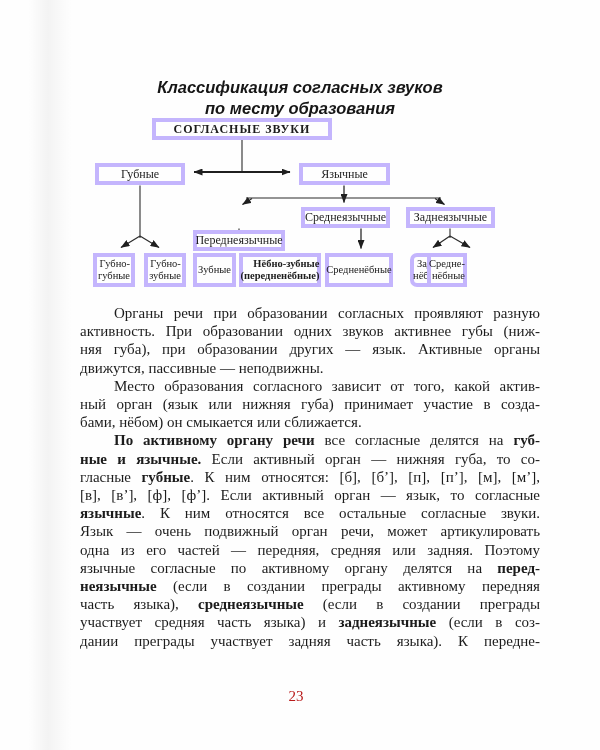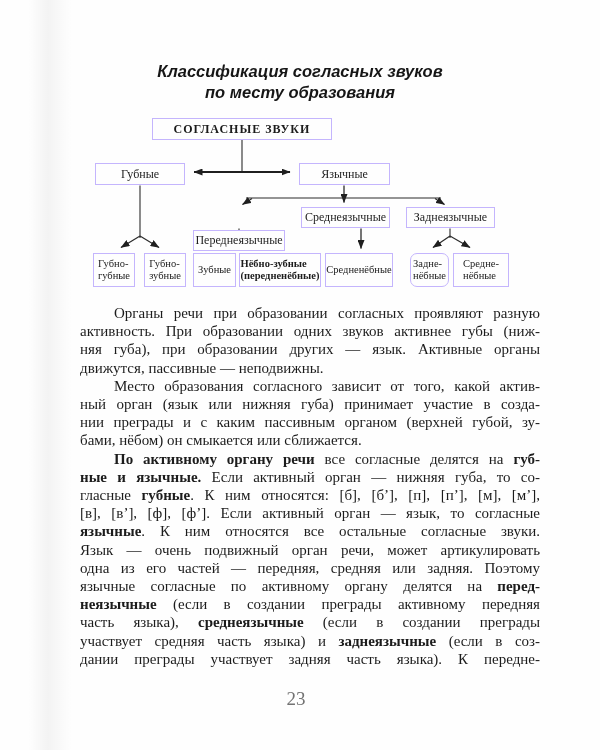--- a/index.html
+++ b/index.html
@@ -10,51 +10,51 @@
     overflow:hidden;
     font-family:"Liberation Serif", serif;
     color:#1c1c1c;
   }
   .gutter{
     position:absolute;left:28px;top:0;width:44px;height:750px;
     background:linear-gradient(90deg, rgba(0,0,0,0) 0%, rgba(0,0,0,0.045) 45%, rgba(0,0,0,0) 100%);
     pointer-events:none;
   }
   .title{
-    position:absolute;left:0;top:61px;width:600px;
+    position:absolute;left:0;top:77px;width:600px;
     text-align:center;
     font-family:"Liberation Sans", sans-serif;
     font-weight:bold;font-style:italic;
     font-size:16.5px;line-height:21px;
     color:#161616;
   }
   .diagram-svg{position:absolute;left:0;top:110px;}
   .bx{
     position:absolute;
-    border:1px solid #c4b5fd;
+    border:4px solid #c4b5fd;
     background:#fefefe;
     display:flex;align-items:center;justify-content:center;
-    text-align:left;
+    text-align:right;
     font-size:12px;line-height:13px;
     color:#1c1c1c;
     box-sizing:border-box;
   }
   .bx.root{font-weight:bold;font-size:12px;letter-spacing:1px;}
   .bx.leaf{font-size:10.5px;line-height:12.5px;white-space:pre-line;}
   .bodytext{
     position:absolute;left:80px;top:304px;width:460px;
     font-size:15px;line-height:18.2px;
   }
   .line{text-align:justify;text-align-last:justify;}
   .line.end{text-align-last:left;}
   .line.indent{text-indent:34px;}
   .line .b{font-weight:bold;}
   .pagenum{
     position:absolute;left:0;top:688px;width:592px;
-    text-align:center;font-size:19px;color:#737373;
+    text-align:center;font-size:15px;color:#b91c1c;
   }
 </style>
 </head>
 <body>
 
 <div class="gutter"></div>
 
 <div class="title">
   <div>Классификация согласных звуков</div>
   <div>по месту образования</div>
@@ -104,31 +104,30 @@
 <div class="bx leaf" style="left:93px;top:253px;width:42px;height:34px;">Губно-
 губные</div>
 <div class="bx leaf" style="left:144px;top:253px;width:42px;height:34px;">Губно-
 зубные</div>
 <div class="bx leaf" style="left:193px;top:253px;width:43px;height:34px;">Зубные</div>
 <div class="bx leaf" style="left:239px;top:253px;width:82px;height:34px;font-weight:bold;">Нёбно-зубные
 (передненёбные)</div>
 <div class="bx leaf" style="left:325px;top:253px;width:68px;height:34px;">Средненёбные</div>
 <div class="bx leaf" style="left:410px;top:253px;width:39px;height:34px;border-radius:7px;">Задне-
 нёбные</div>
-<div class="bx leaf" style="left:453px;top:253px;width:56px;height:34px;">Средне-
+<div class="bx leaf" style="left:427px;top:253px;width:40px;height:34px;">Средне-
 нёбные</div>
 
 <div class="bodytext">
     <div class="line indent"><span>Органы речи при образовании согласных проявляют разную</span></div>
     <div class="line"><span>активность. При образовании одних звуков активнее губы (ниж-</span></div>
     <div class="line"><span>няя губа), при образовании других — язык. Активные органы</span></div>
     <div class="line end"><span>движутся, пассивные — неподвижны.</span></div>
     <div class="line indent"><span>Место образования согласного зависит от того, какой актив-</span></div>
     <div class="line"><span>ный орган (язык или нижняя губа) принимает участие в созда-</span></div>
-    <div class="line"><span>нии преграды и с каким пассивным органом (верхней губой, зу-</span></div>
     <div class="line end"><span>бами, нёбом) он смыкается или сближается.</span></div>
     <div class="line indent"><span class="b">По активному органу речи</span><span> все согласные делятся на </span><span class="b">губ-</span></div>
     <div class="line"><span class="b">ные и язычные.</span><span> Если активный орган — нижняя губа, то со-</span></div>
     <div class="line"><span>гласные </span><span class="b">губные</span><span>. К ним относятся: [б], [б’], [п], [п’], [м], [м’],</span></div>
     <div class="line"><span>[в], [в’], [ф], [ф’]. Если активный орган — язык, то согласные</span></div>
     <div class="line"><span class="b">язычные</span><span>. К ним относятся все остальные согласные звуки.</span></div>
     <div class="line"><span>Язык — очень подвижный орган речи, может артикулировать</span></div>
     <div class="line"><span>одна из его частей — передняя, средняя или задняя. Поэтому</span></div>
     <div class="line"><span>язычные согласные по активному органу делятся на </span><span class="b">перед-</span></div>
     <div class="line"><span class="b">неязычные</span><span> (если в создании преграды активному передняя</span></div>

